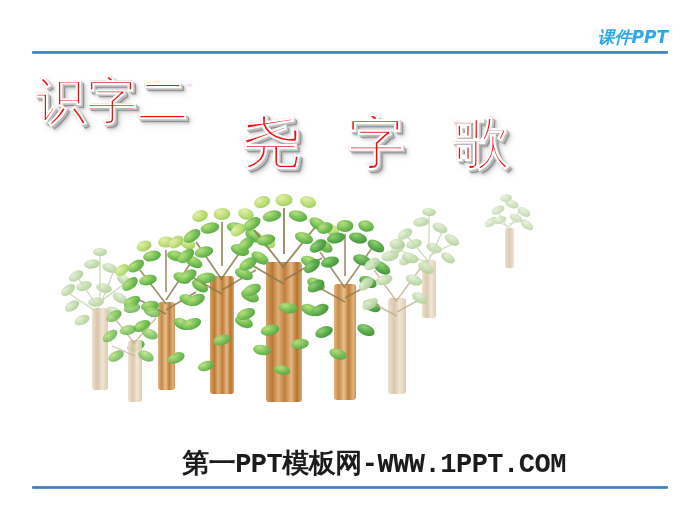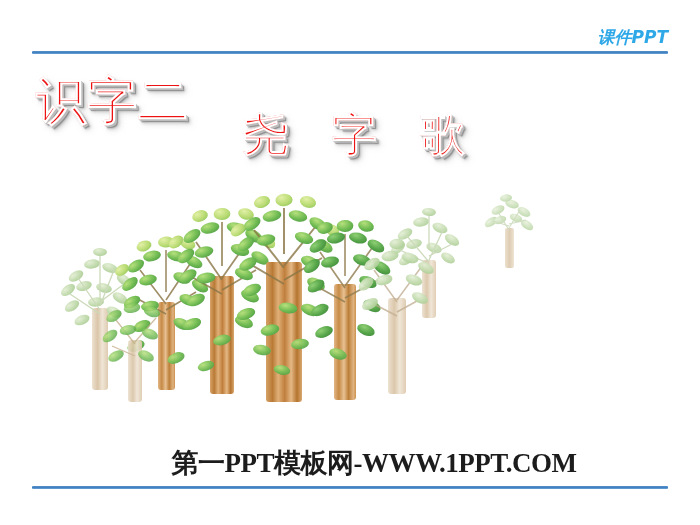--- a/index.html
+++ b/index.html
@@ -59,35 +59,35 @@
   }
   #lesson-label {
     left: 36px;
     top: 68px;
     font-size: 50px;
     letter-spacing: 1px;
   }
   #slide-title {
     left: 243px;
     top: 105px;
-    font-size: 45px;
+    font-size: 57px;
     letter-spacing: 14px;
   }
 
   
   .wm-bottom {
     position: absolute;
     left: 0;
     right: 0;
     top: 445px;
     text-align: center;
     font-size: 27px;
     font-weight: bold;
     color: #1c1c1c;
-    font-family: Liberation Serif, serif;
+    font-family: Liberation Mono, monospace;
     letter-spacing: -0.5px;
     white-space: nowrap;
     padding-left: 48px;
   }
 
   
   #illustration {
     position: absolute;
     left: 0;
     top: 180px;

